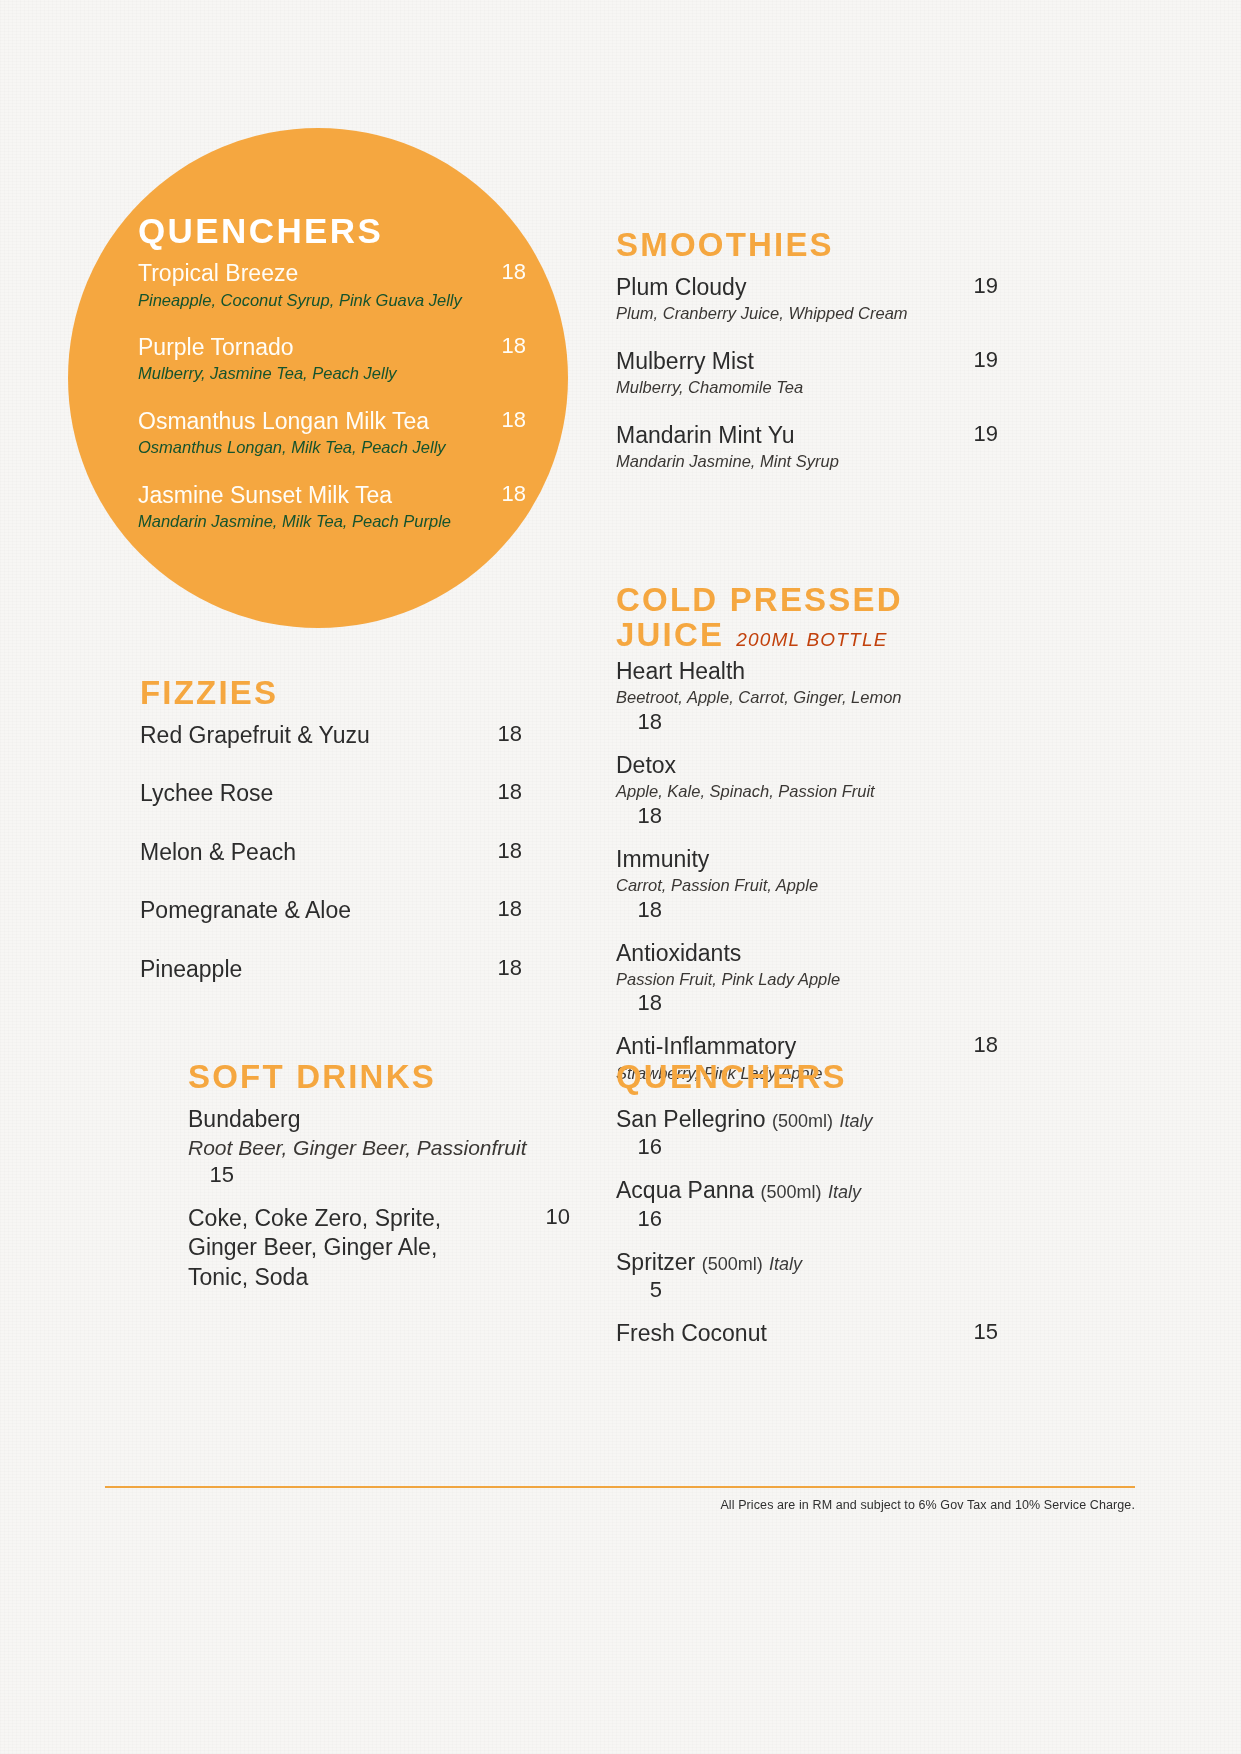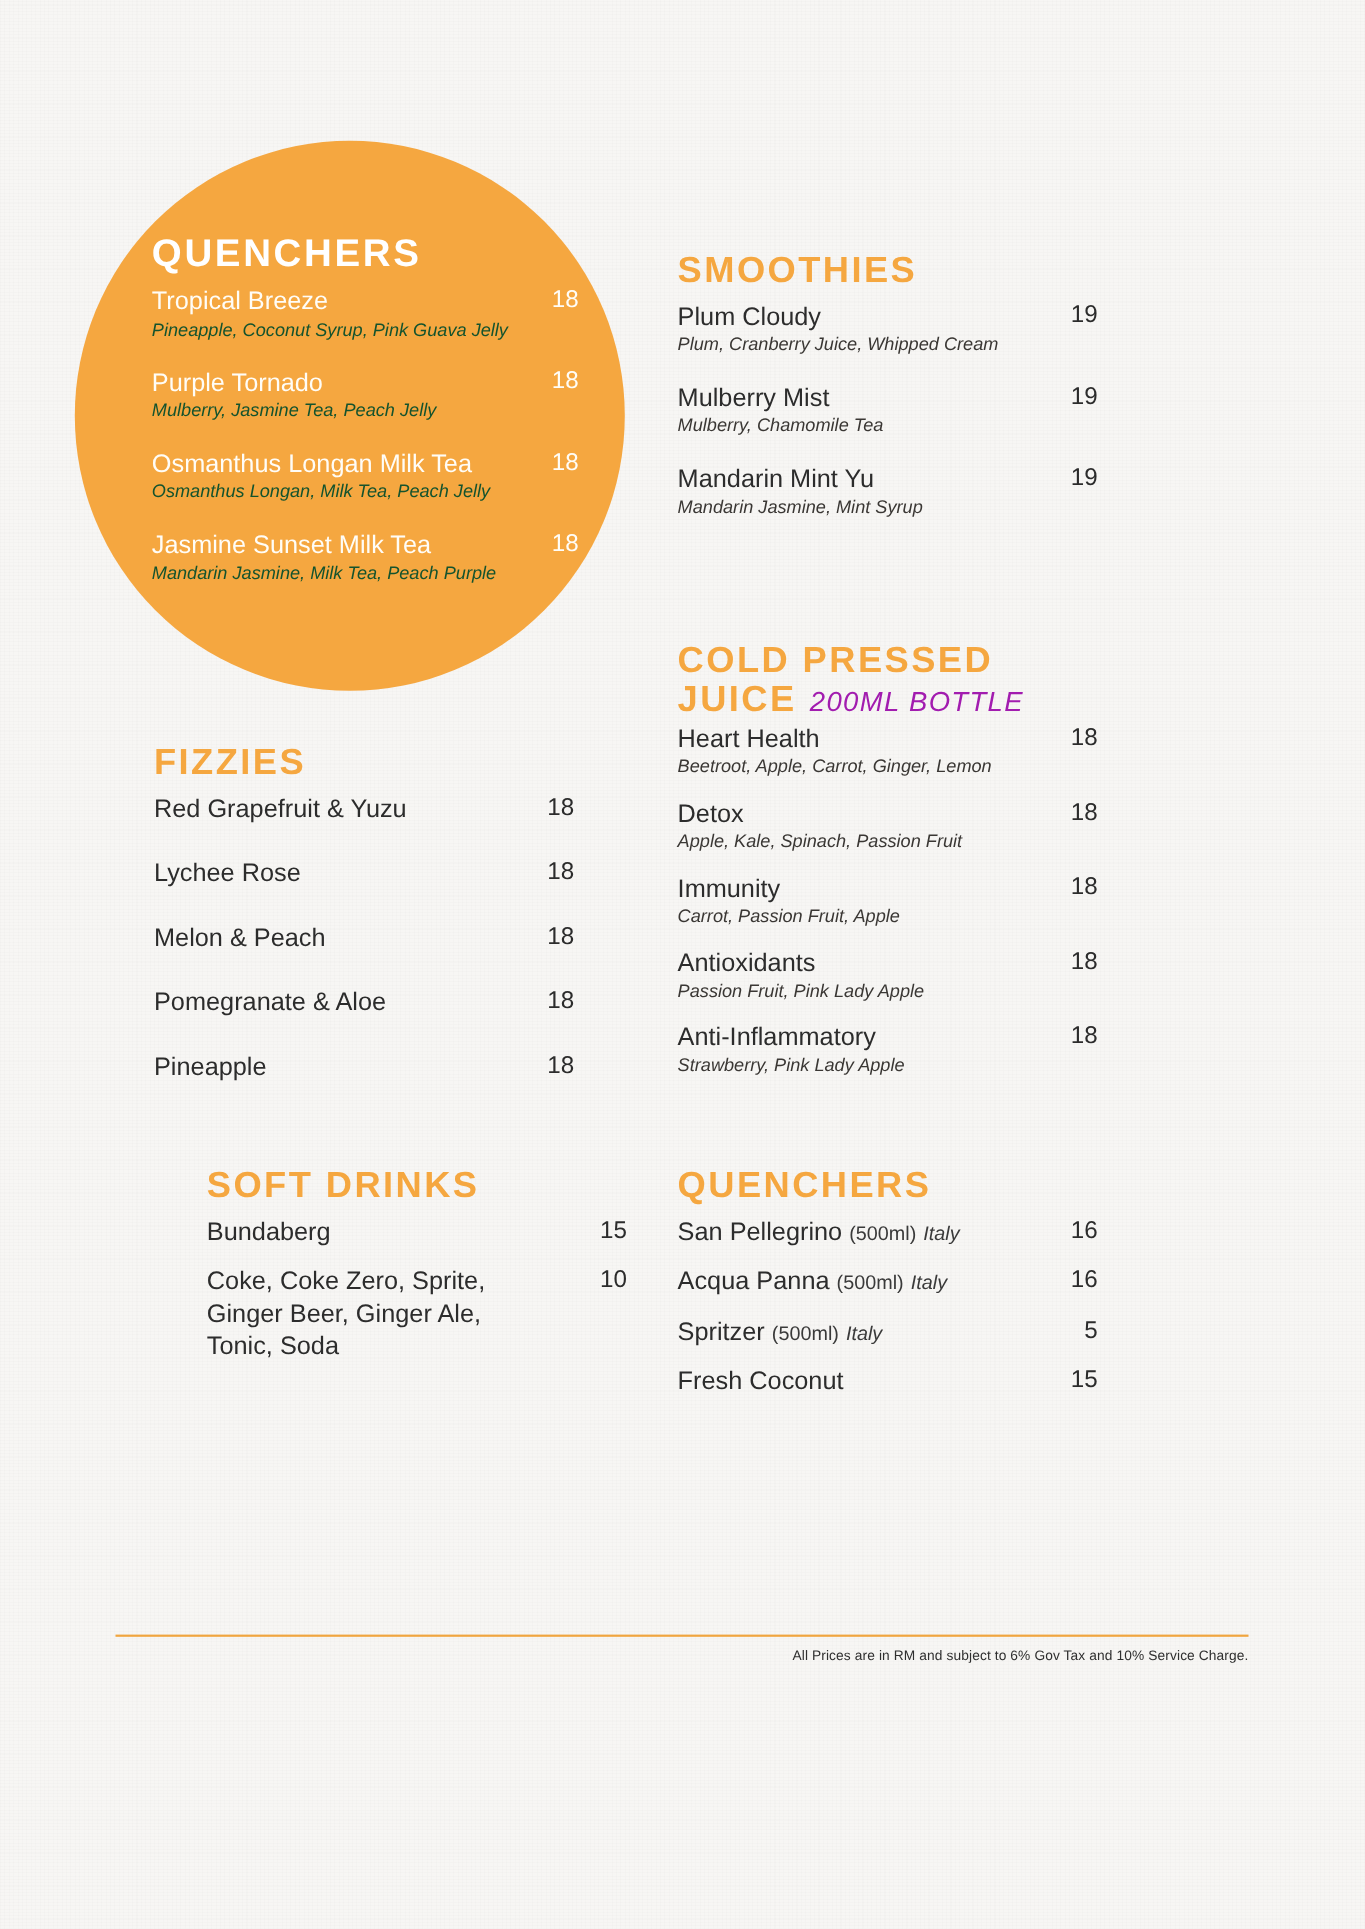--- a/index.html
+++ b/index.html
@@ -60,23 +60,23 @@
     white-space: nowrap;
   }
   .sec-head.on-circle {
     color: #ffffff;
     font-size: 35px;
     letter-spacing: 2.4px;
   }
   .sec-head .sub {
     font-weight: normal;
     font-style: italic;
-    font-size: 25px;
+    font-size: 19px;
     letter-spacing: 1.2px;
-    color: #a21caf;
+    color: #c2410c;
     margin-left: 12px;
   }
 
   .items { display: block; }
 
   .item {
     display: flex;
     align-items: flex-start;
     justify-content: space-between;
     margin-bottom: 5px;
@@ -113,21 +113,21 @@
   }
 
   
   .on-circle-item .item-name { color: #fffdf7; }
   .on-circle-item .item-desc { color: #14532d; }
   .on-circle-item .item-price { color: #fffdf7; }
 
   
   .sp-desc { margin-bottom: 22px; }
   .sp-plain { margin-bottom: 29px; }
-  .sp-tight { margin-bottom: 16px; }
+  .sp-tight { margin-bottom: 16px; flex-direction: column; }
 
   
   .footer-rule {
     position: absolute;
     left: 105px;
     top: 1486px;
     width: 1030px;
     height: 2px;
     background: #f0a53f;
     z-index: 2;
@@ -315,20 +315,21 @@
     </div>
   </div>
 
   <div class="section" style="left:140px; top:1060px; width:382px;margin-left:48px;">
     <div class="sec-head">SOFT DRINKS</div>
     <div class="items">
 
       <div class="item sp-tight">
         <div class="item-left">
           <div class="item-name">Bundaberg</div>
+          <div class="item-desc" style="font-size:21px; line-height:1.25;">Root Beer, Ginger Beer, Passionfruit</div>
         </div>
         <div class="item-price">15</div>
       </div>
 
       <div class="item">
         <div class="item-left">
           <div class="item-name" style="max-width:268px;">Coke, Coke Zero, Sprite, Ginger Beer, Ginger Ale, Tonic, Soda</div>
         </div>
         <div class="item-price">10</div>
       </div>

